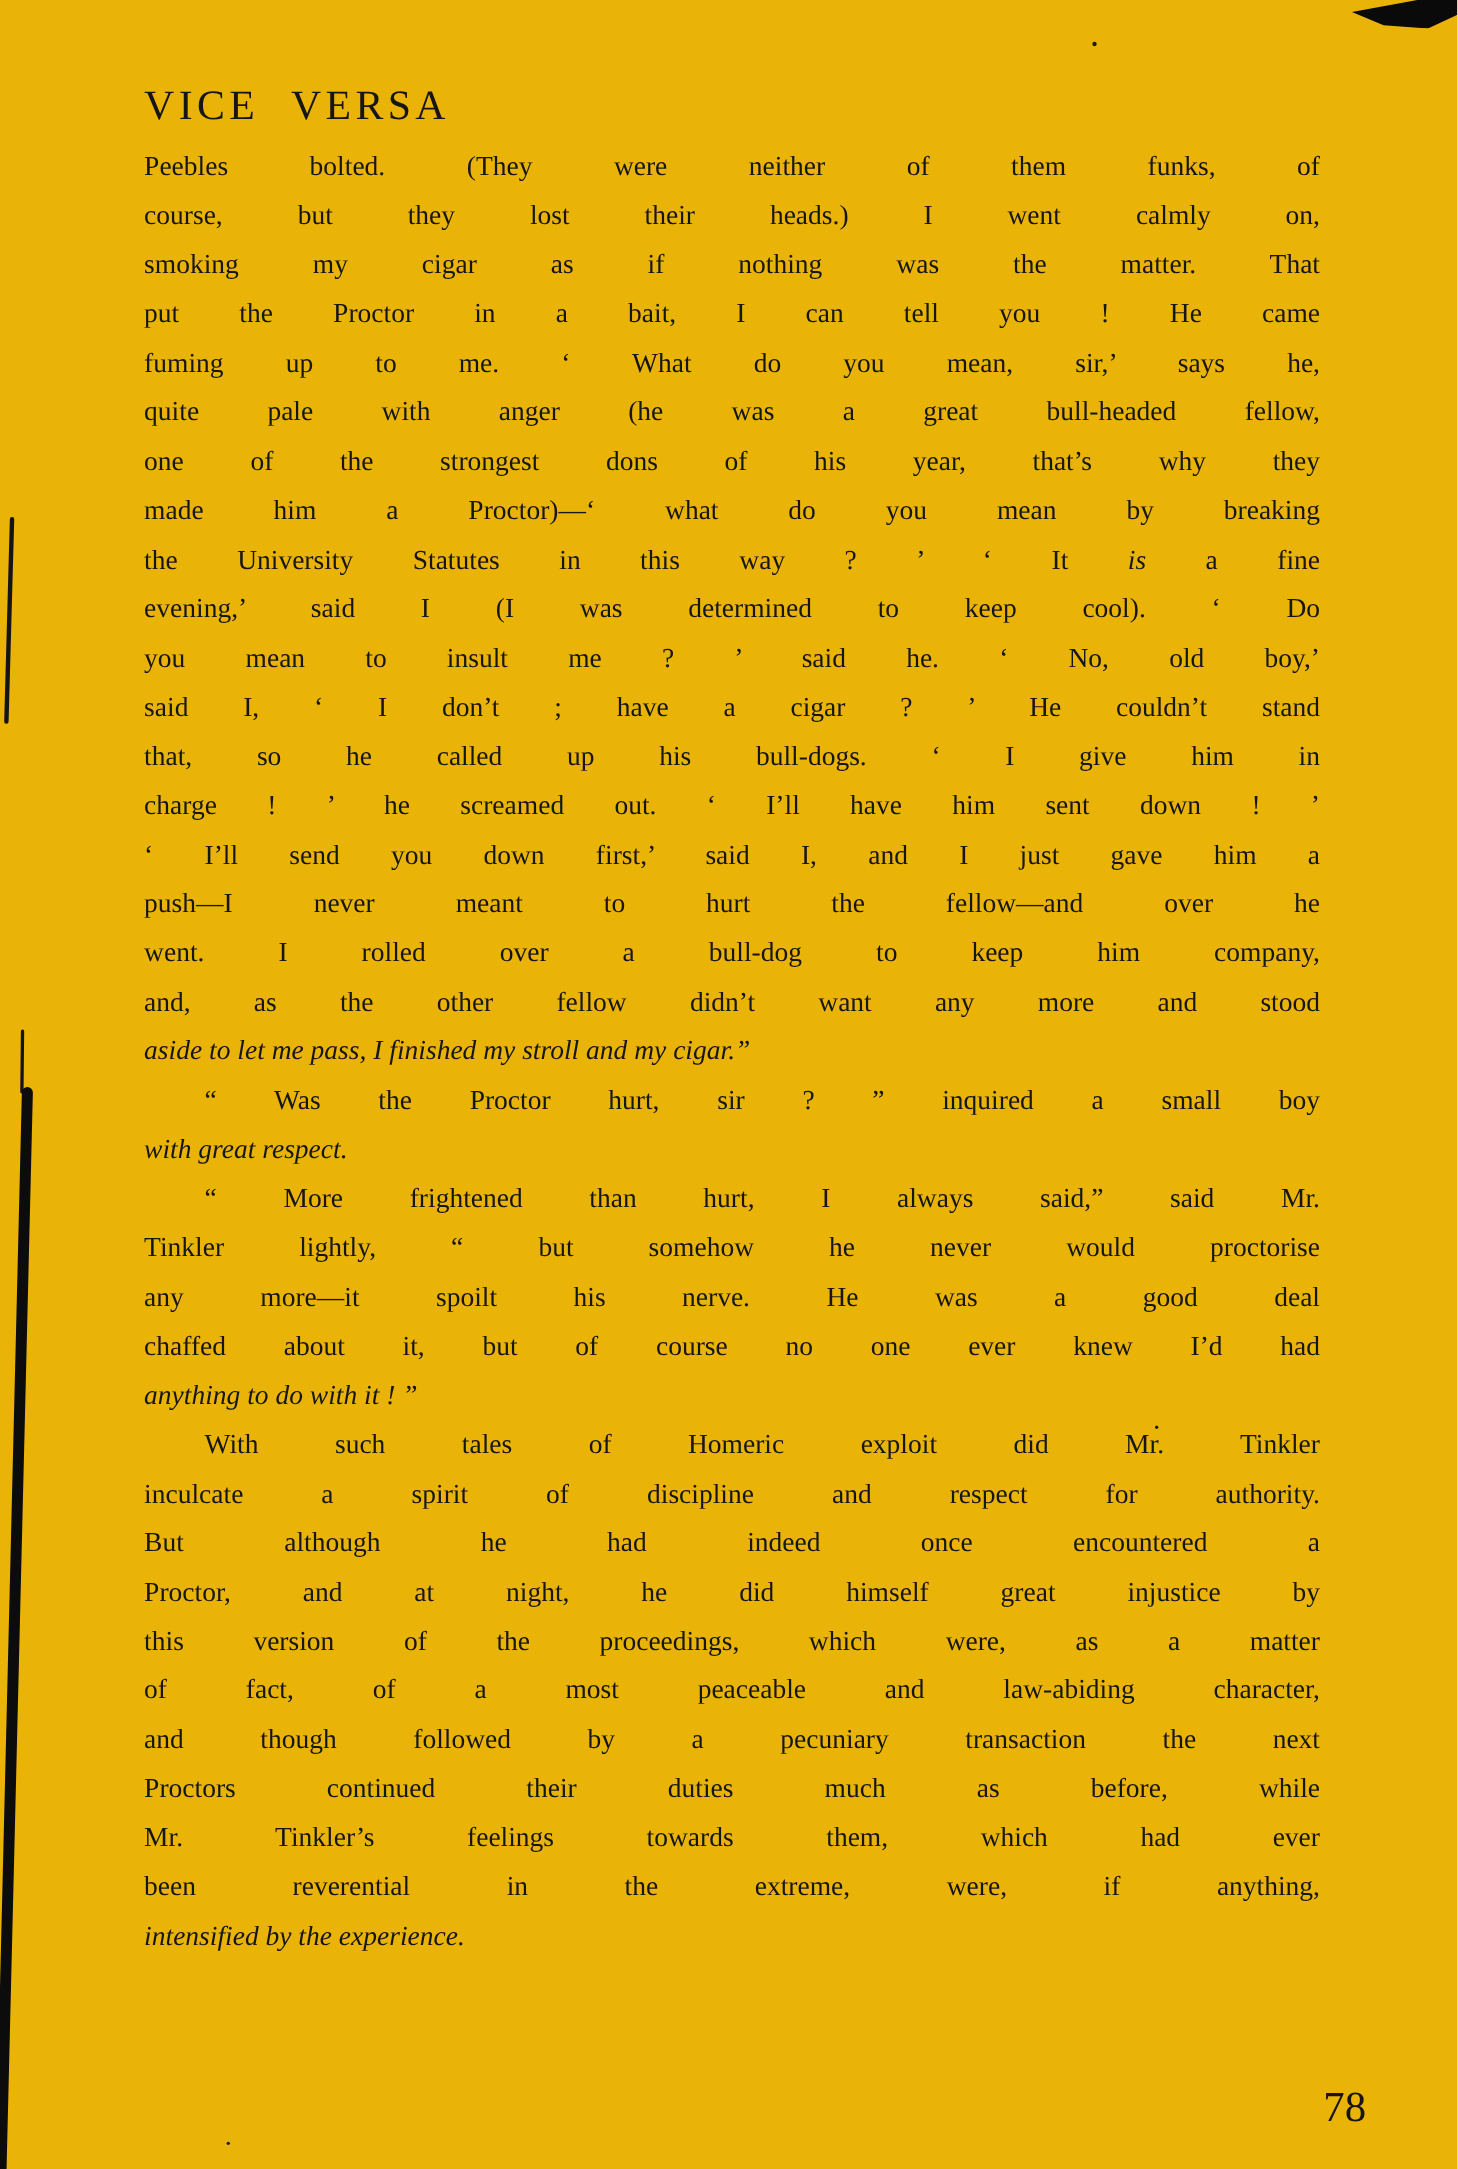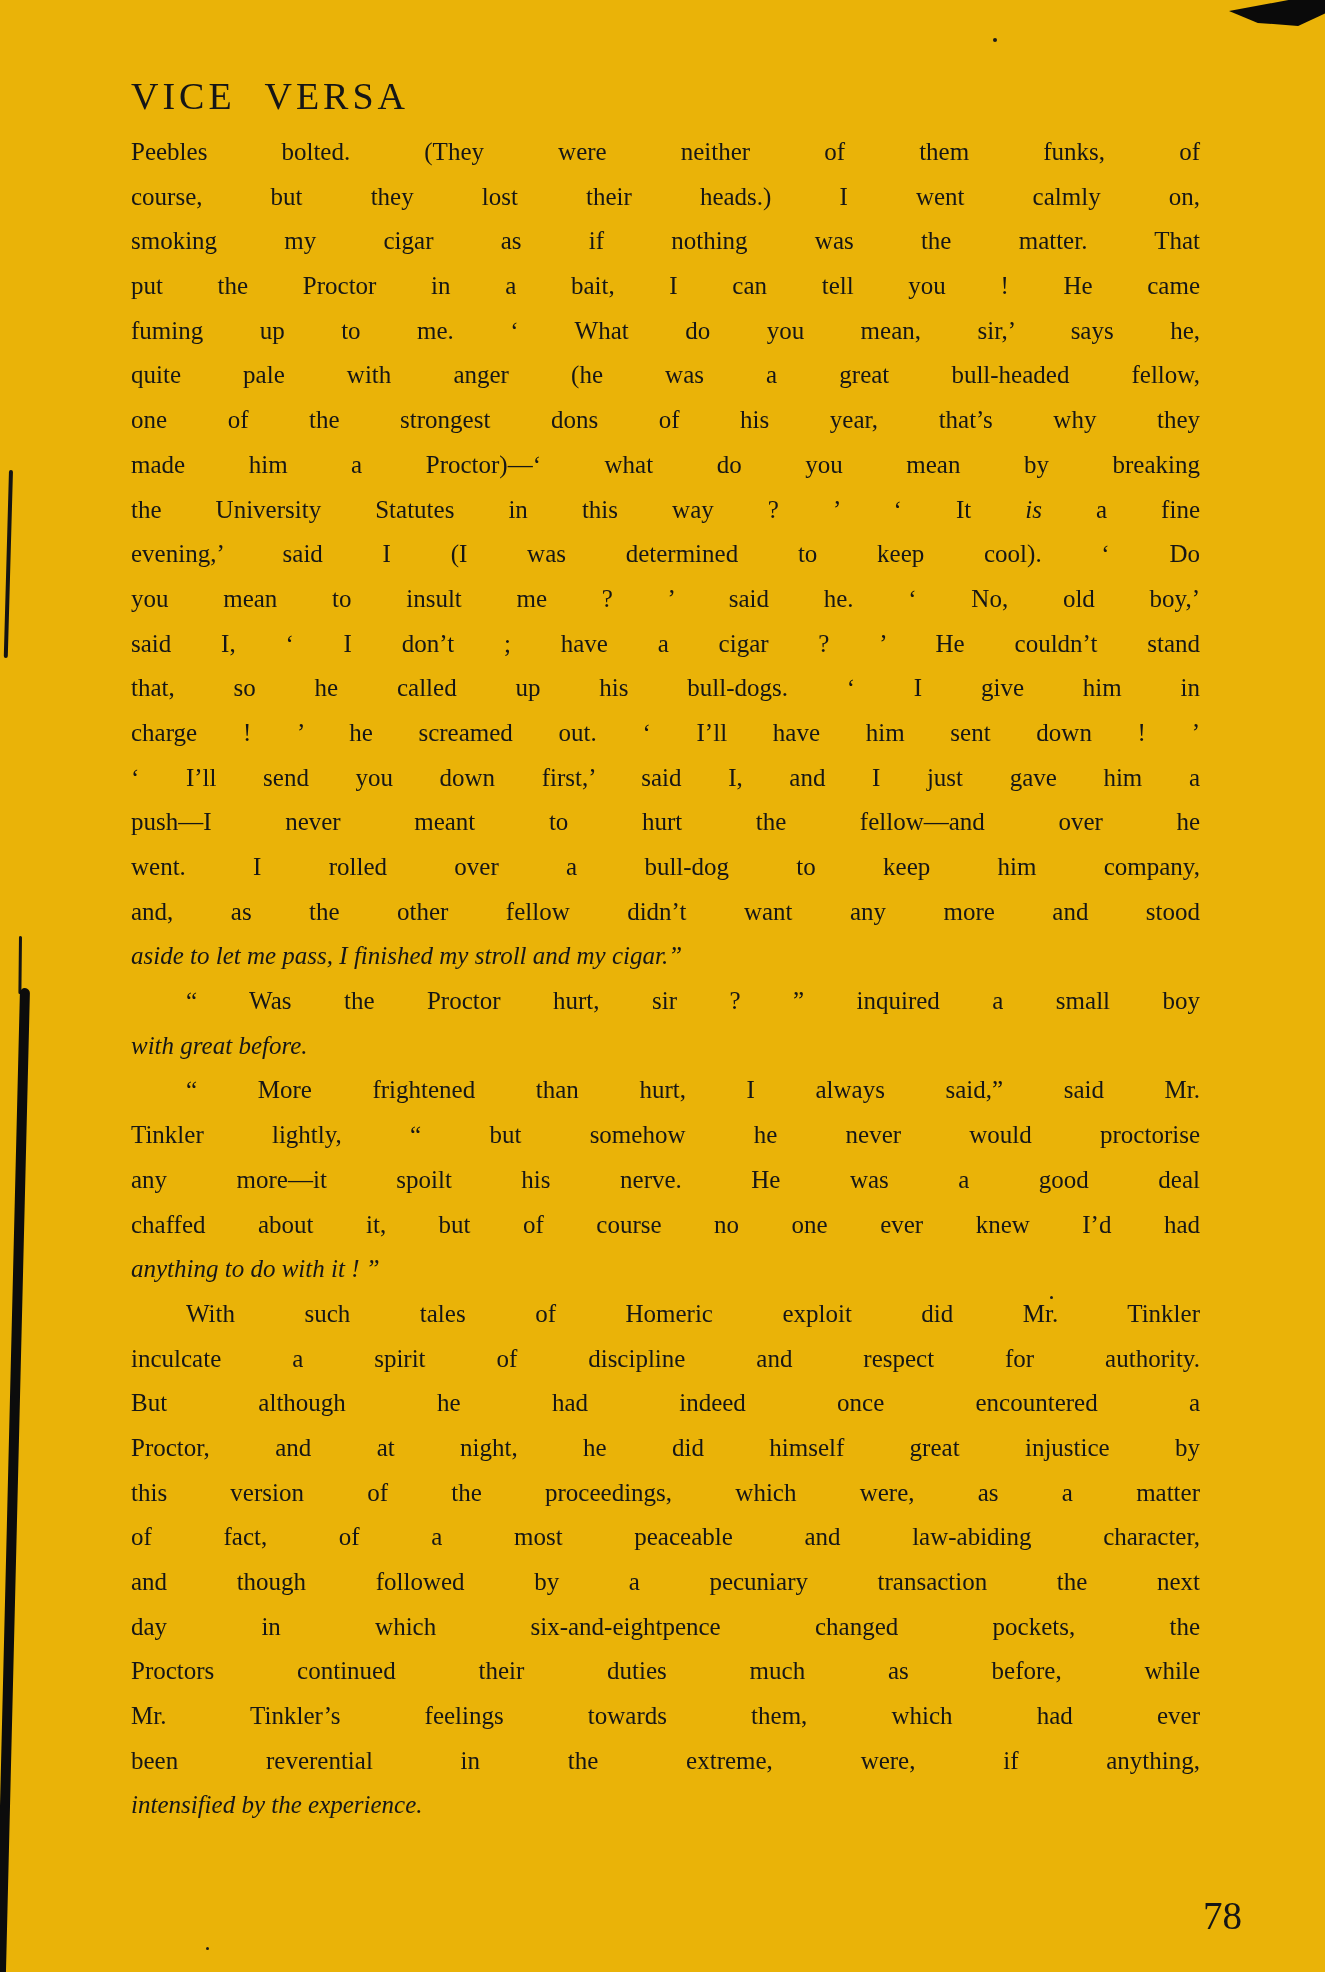--- a/index.html
+++ b/index.html
@@ -141,38 +141,37 @@
         <div class="line"><span>that, so he called up his bull-dogs.  ‘ I give him in</span></div>
         <div class="line"><span>charge ! ’  he screamed out.  ‘ I’ll have him sent down ! ’</span></div>
         <div class="line"><span>‘ I’ll send you down first,’ said I, and I just gave him a</span></div>
         <div class="line"><span>push—I never meant to hurt the fellow—and over he</span></div>
         <div class="line"><span>went.  I rolled over a bull-dog to keep him company,</span></div>
         <div class="line"><span>and, as the other fellow didn’t want any more and stood</span></div>
         <div class="line para-end"><span>aside to let me pass, I finished my stroll and my cigar.”</span></div>
       </div>
       <div class="paragraph">
         <div class="line indent"><span>“ Was the Proctor hurt, sir ? ”  inquired a small boy</span></div>
-        <div class="line para-end"><span>with great before.</span></div>
+        <div class="line para-end"><span>with great respect.</span></div>
       </div>
       <div class="paragraph">
         <div class="line indent"><span>“ More frightened than hurt, I always said,” said Mr.</span></div>
         <div class="line"><span>Tinkler lightly, “ but somehow he never would proctorise</span></div>
         <div class="line"><span>any more—it spoilt his nerve.  He was a good deal</span></div>
         <div class="line"><span>chaffed about it, but of course no one ever knew I’d had</span></div>
         <div class="line para-end"><span>anything to do with it ! ”</span></div>
       </div>
       <div class="paragraph">
         <div class="line indent"><span>With such tales of Homeric exploit did Mr. Tinkler</span></div>
         <div class="line"><span>inculcate a spirit of discipline and respect for authority.</span></div>
         <div class="line"><span>But although he had indeed once encountered a</span></div>
         <div class="line"><span>Proctor, and at night, he did himself great injustice by</span></div>
         <div class="line"><span>this version of the proceedings, which were, as a matter</span></div>
         <div class="line"><span>of fact, of a most peaceable and law-abiding character,</span></div>
         <div class="line"><span>and though followed by a pecuniary transaction the next</span></div>
-        <div class="line"><span>day in which six-and-eightpence changed pockets, the</span></div>
         <div class="line"><span>Proctors continued their duties much as before, while</span></div>
         <div class="line"><span>Mr. Tinkler’s feelings towards them, which had ever</span></div>
         <div class="line"><span>been reverential in the extreme, were, if anything,</span></div>
         <div class="line para-end"><span>intensified by the experience.</span></div>
       </div>
     </div>
 
   <div class="page-number">78</div>
 
 </div>

